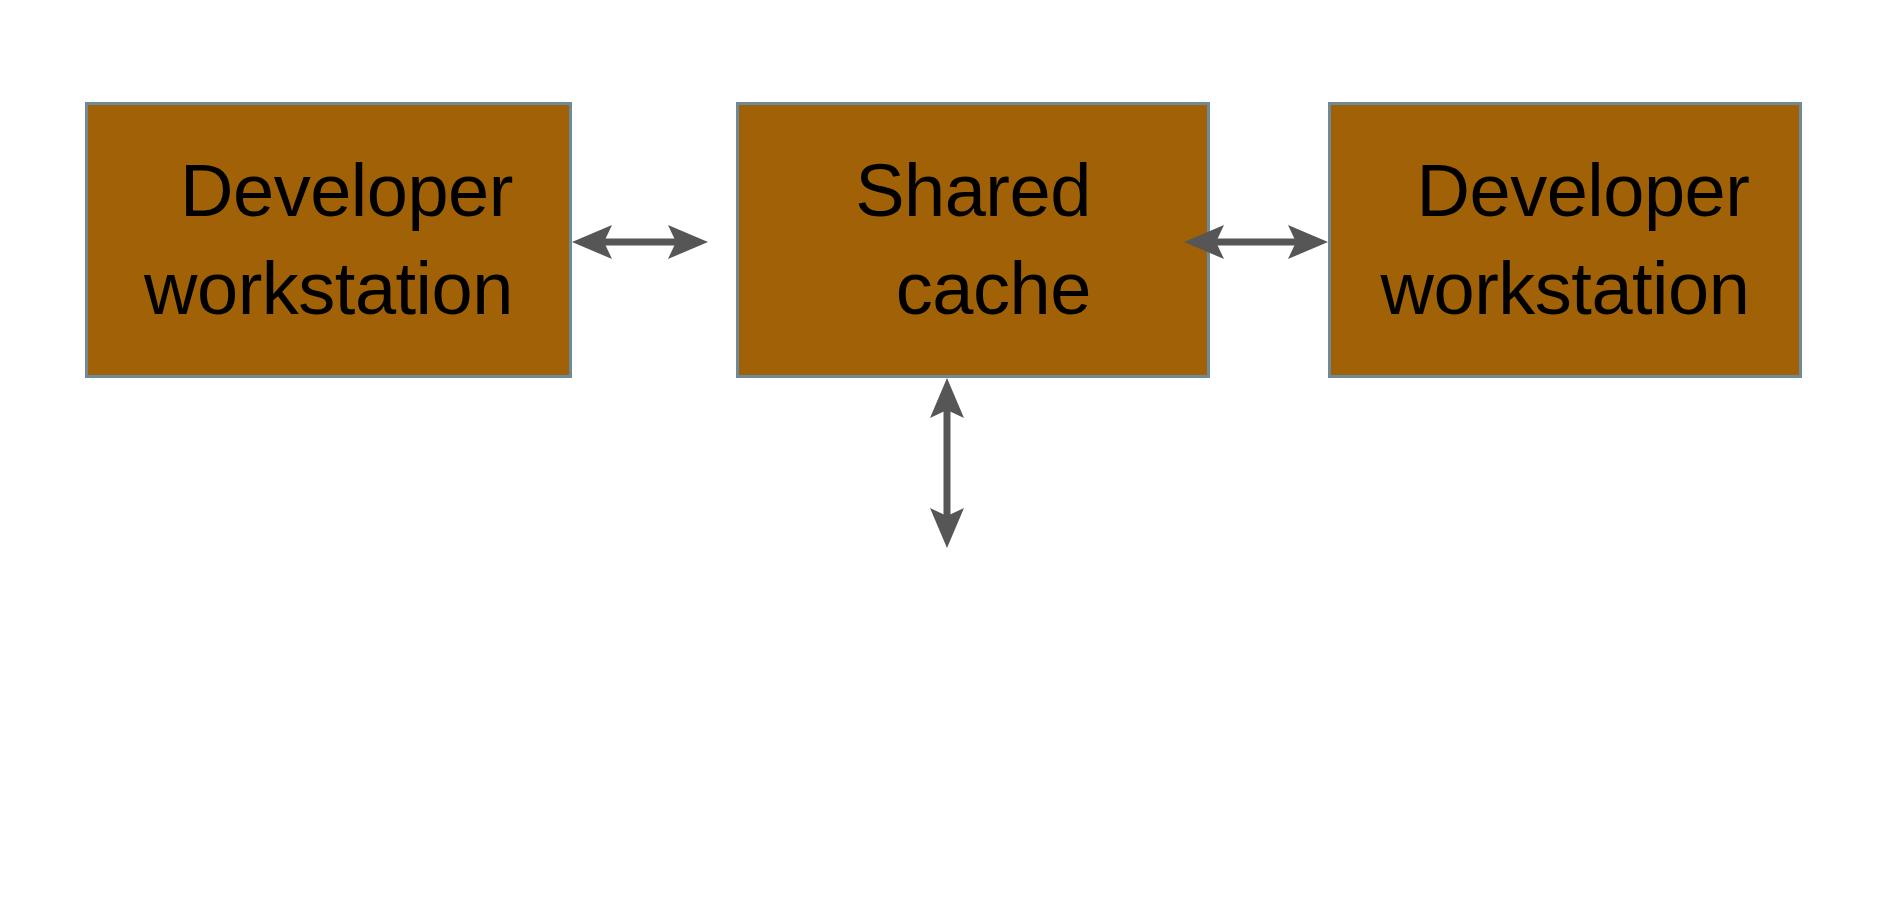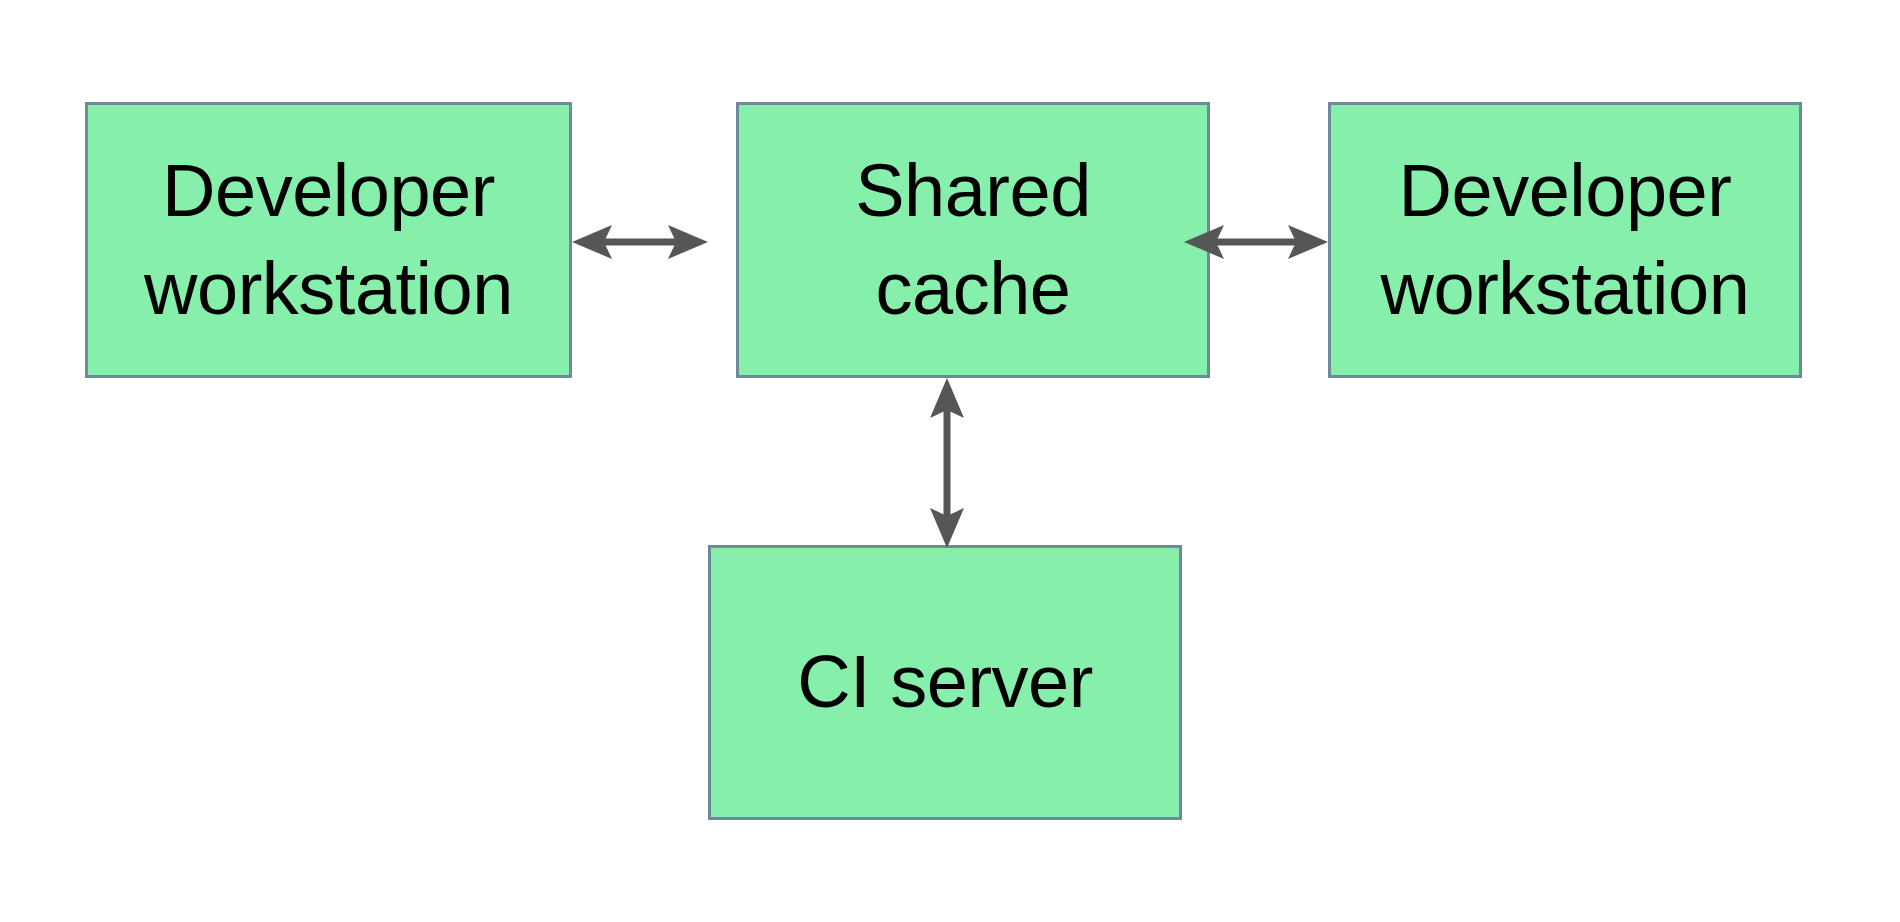--- a/index.html
+++ b/index.html
@@ -15,26 +15,26 @@
   }
   #diagram-canvas {
     position: relative;
     width: 1900px;
     height: 922px;
     background: #ffffff;
   }
   .node-box {
     position: absolute;
     box-sizing: border-box;
-    background: #86efac;
+    background: #a16207;
     border: 3px solid #6d8a99;
     display: flex;
     align-items: center;
     justify-content: center;
-    text-align: center;
+    text-align: right;
   }
   .node-label {
     color: #000000;
     font-family: "Liberation Sans", sans-serif;
     font-size: 74px;
     line-height: 1.33;
     font-weight: 400;
     letter-spacing: -0.5px;
     white-space: pre-line;
     padding: 0 6px;
@@ -65,23 +65,20 @@
   <div class="node-box" id="node-shared">
     <span class="node-label">Shared
 cache</span>
   </div>
 
   <div class="node-box" id="node-dev-right">
     <span class="node-label">Developer
 workstation</span>
   </div>
 
-  <div class="node-box" id="node-ci">
-    <span class="node-label">CI server</span>
-  </div>
 
   <svg class="connector" id="connector-left-shared" viewBox="0 0 160 60" width="160" height="60">
     <g fill="#565656" stroke="none">
       <path d="M 12 30 L 52 13 L 44 30 L 52 47 Z"></path>
       <path d="M 148 30 L 108 13 L 116 30 L 108 47 Z"></path>
       <rect x="44" y="26.5" width="72" height="7"></rect>
     </g>
   </svg>
 
   <svg class="connector" id="connector-shared-right" viewBox="0 0 168 60" width="168" height="60">

